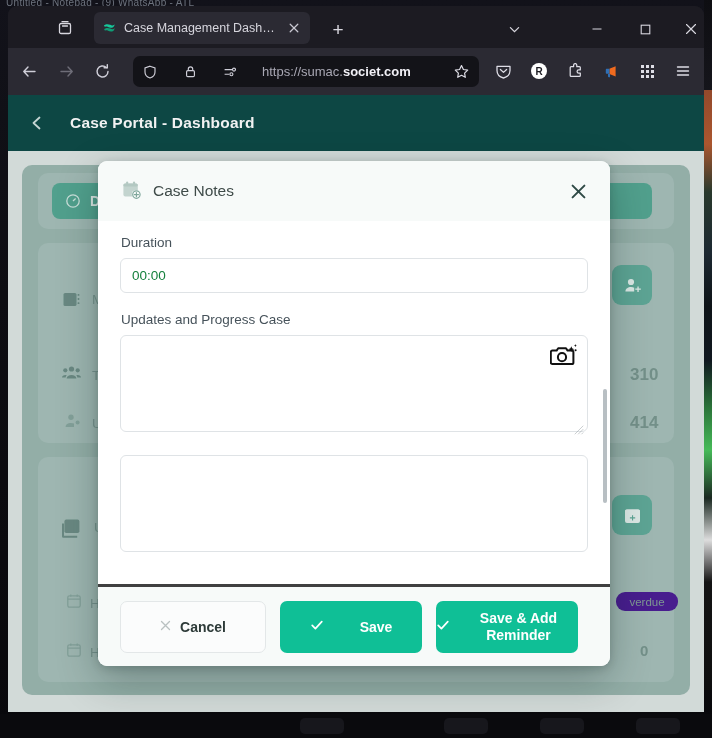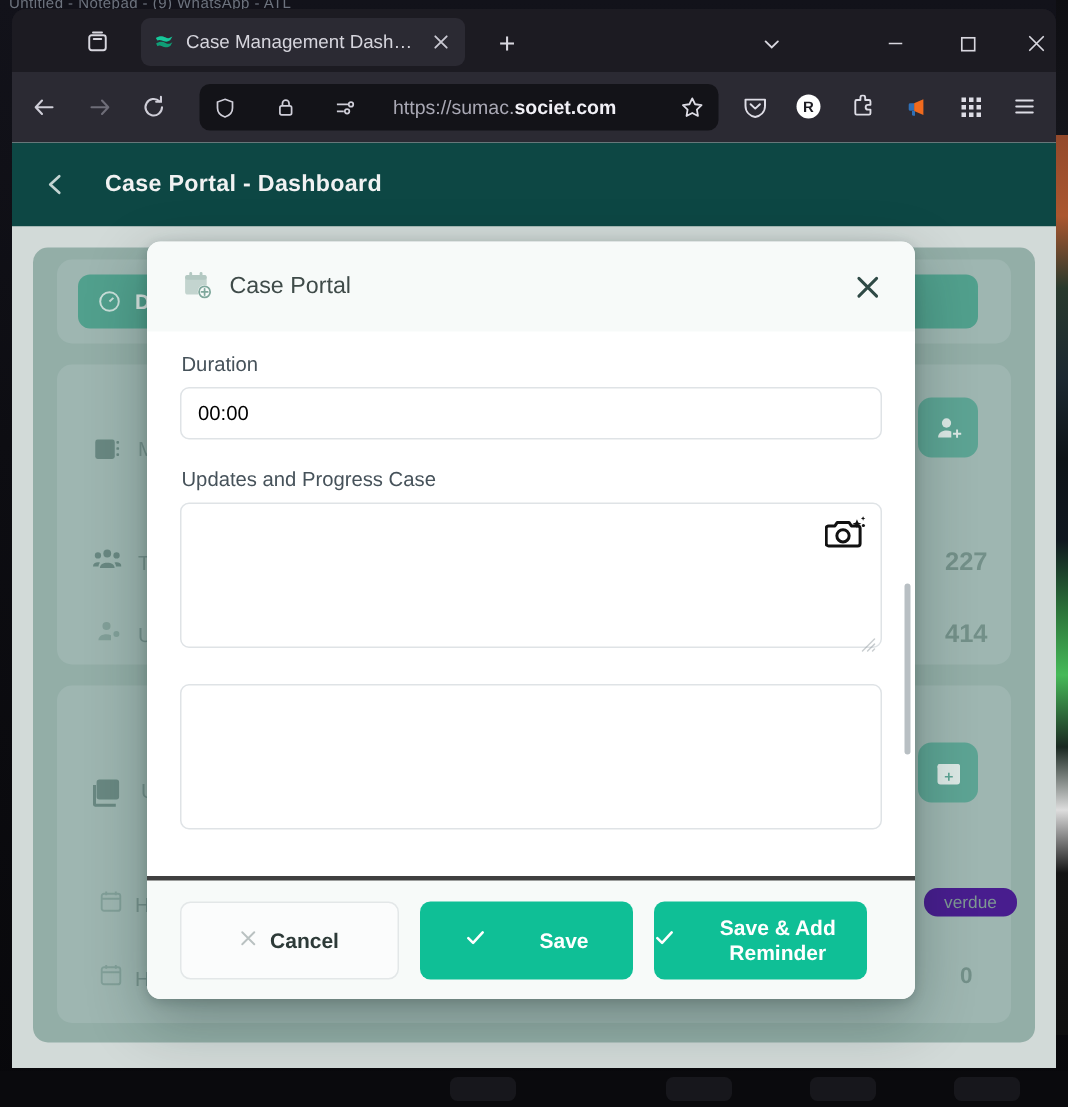--- a/index.html
+++ b/index.html
@@ -165,21 +165,21 @@
     display:flex; align-items:center; justify-content:center; color:#2f4a46;
   }
   .modal-body {
     position:relative; flex:1 1 auto; overflow:hidden; padding:0 22px;
     background:#ffffff;
   }
   .modal-body-inner { padding-top:14px; }
   .field-label { font-size:13.5px; color:#46525a; margin:0 0 8px 1px; }
   .text-input {
     width:100%; height:35px; border:1px solid #dfe3e6; border-radius:6px;
-    background:#fff; font-size:13.5px; color:#000000; padding:0 11px;
+    background:#fff; font-size:13.5px; color:#15803d; padding:0 11px;
     font-family:"Liberation Sans", sans-serif; outline:none;
   }
   .field-gap { height:19px; }
   .ta-wrap { position:relative; }
   .textarea {
     width:100%; height:97px; border:1px solid #dfe3e6; border-radius:6px;
     background:#fff; resize:none; outline:none; padding:9px 11px;
     font-family:"Liberation Sans", sans-serif; font-size:13.5px; color:#3c4850;
   }
   .textarea.small { height:97px; }
@@ -420,21 +420,21 @@
             <svg width="19" height="16" viewBox="0 0 19 16" fill="#6f8f88">
               <circle cx="9.5" cy="4" r="2.6"></circle>
                 <circle cx="3.3" cy="5.3" r="2.1"></circle>
                 <circle cx="15.7" cy="5.3" r="2.1"></circle>
               <path d="M4.6 13.6c0-2.3 2.2-3.5 4.9-3.5s4.9 1.2 4.9 3.5z"></path>
               <path d="M0 12.6c0-1.8 1.5-2.7 3.3-2.7.5 0 1 .07 1.4.2-.6.7-1 1.6-1 2.5z"></path>
               <path d="M19 12.6c0-1.8-1.5-2.7-3.3-2.7-.5 0-1 .07-1.4.2.6.7 1 1.6 1 2.5z"></path>
             </svg>
           </div>
           <div class="bg-lbl" style="position:absolute;left:70px;top:203px;">Tot</div>
-          <div class="bg-num" style="position:absolute;left:608px;top:200px;">227</div>
+          <div class="bg-num" style="position:absolute;left:608px;top:200px;">310</div>
 
           <div class="bg-ico" style="position:absolute;left:42px;top:248px;">
             <svg width="17" height="16" viewBox="0 0 17 16" fill="#8aa8a1">
               <circle cx="7" cy="4.3" r="2.7"></circle>
               <path d="M1.6 13.9c0-2.6 2.4-4 5.4-4 1.1 0 2.1.2 3 .55v3.45z"></path>
               <circle cx="13.6" cy="9.6" r="2"></circle>
             </svg>
           </div>
           <div class="bg-lbl" style="position:absolute;left:70px;top:251px;">Uni</div>
           <div class="bg-num" style="position:absolute;left:608px;top:248px;">414</div>
@@ -485,21 +485,21 @@
             <svg width="22" height="22" viewBox="0 0 22 22">
               <rect x="2.4" y="3.4" width="14.4" height="13" rx="1.9" fill="#c3d4cf"></rect>
               <rect x="2.4" y="3.4" width="14.4" height="3.1" rx="1.6" fill="#b3c8c2"></rect>
               <rect x="5.2" y="1.4" width="1.9" height="3.2" rx=".9" fill="#b3c8c2"></rect>
               <rect x="12.1" y="1.4" width="1.9" height="3.2" rx=".9" fill="#b3c8c2"></rect>
               <circle cx="15.4" cy="14.6" r="4.6" fill="#f7faf9"></circle>
               <circle cx="15.4" cy="14.6" r="3.7" fill="none" stroke="#7fa79c" stroke-width="1.15"></circle>
               <path d="M15.4 12.5v4.2M13.3 14.6h4.2" stroke="#7fa79c" stroke-width="1.15" stroke-linecap="round"></path>
             </svg>
           </span>
-          <span class="modal-title">Case Portal</span>
+          <span class="modal-title">Case Notes</span>
           <span class="modal-close">
             <svg width="17" height="17" viewBox="0 0 17 17" stroke="#2f4a46" stroke-width="2" stroke-linecap="round">
               <path d="M2.6 2.6 14.4 14.4M14.4 2.6 2.6 14.4"></path>
             </svg>
           </span>
         </div>
 
         <div class="modal-body">
           <div class="modal-body-inner">
 

